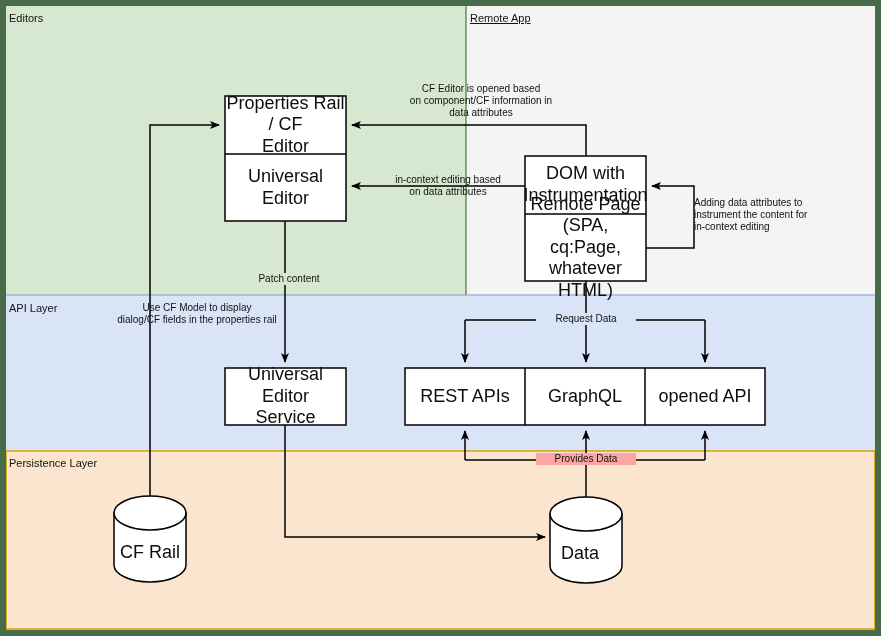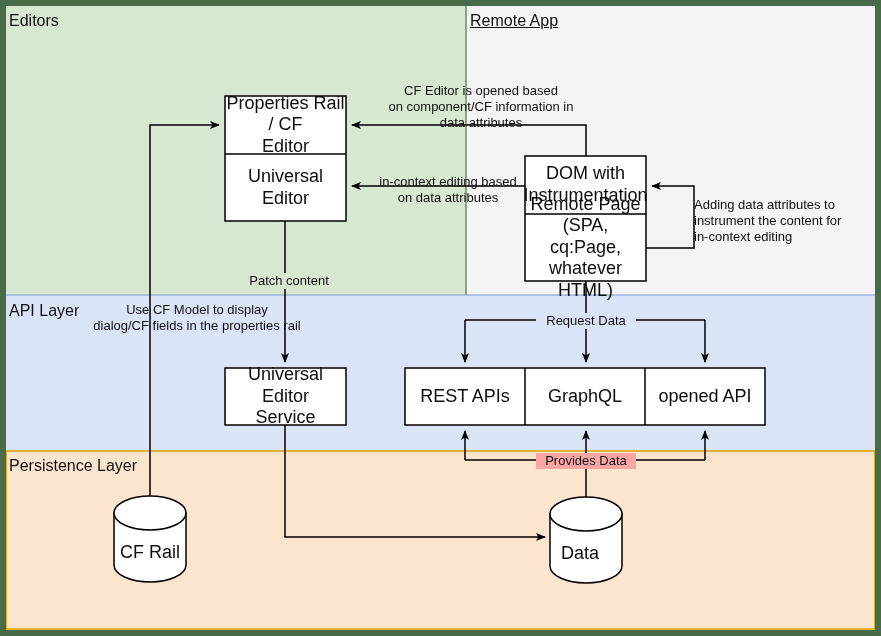--- a/index.html
+++ b/index.html
@@ -1,22 +1,22 @@
 <!DOCTYPE html>
 <html><head>
 <meta charset="utf-8">
 <style>
   html,body{margin:0;padding:0;background:#ffffff;}
   body{font-family:"Liberation Sans",sans-serif;}
   #stage{position:relative;width:881px;height:636px;overflow:hidden;background:#fff;}
   #stage svg{position:absolute;left:0;top:0;}
   .nodetext{position:absolute;font-size:18px;color:#0d0d0d;line-height:1.2;text-align:center;
             display:flex;align-items:center;justify-content:center;white-space:pre-line;}
-  .edgetext{position:absolute;font-size:13px;color:#111;line-height:1.22;text-align:center;white-space:pre-line;}
-  .zonelabel{position:absolute;font-size:16px;color:#121212;white-space:pre;}
+  .edgetext{position:absolute;font-size:10px;color:#111;line-height:1.22;text-align:center;white-space:pre-line;}
+  .zonelabel{position:absolute;font-size:11px;color:#121212;white-space:pre;}
 </style>
 </head>
 <body>
 
 <div id="stage">
 
   <svg width="881" height="636">
     <defs>
       <marker id="arr" markerWidth="10" markerHeight="8" refX="9" refY="4" orient="auto" markerUnits="userSpaceOnUse">
         <path d="M0,0 L10,4 L0,8 L2.4,4 z" fill="#000"></path>

